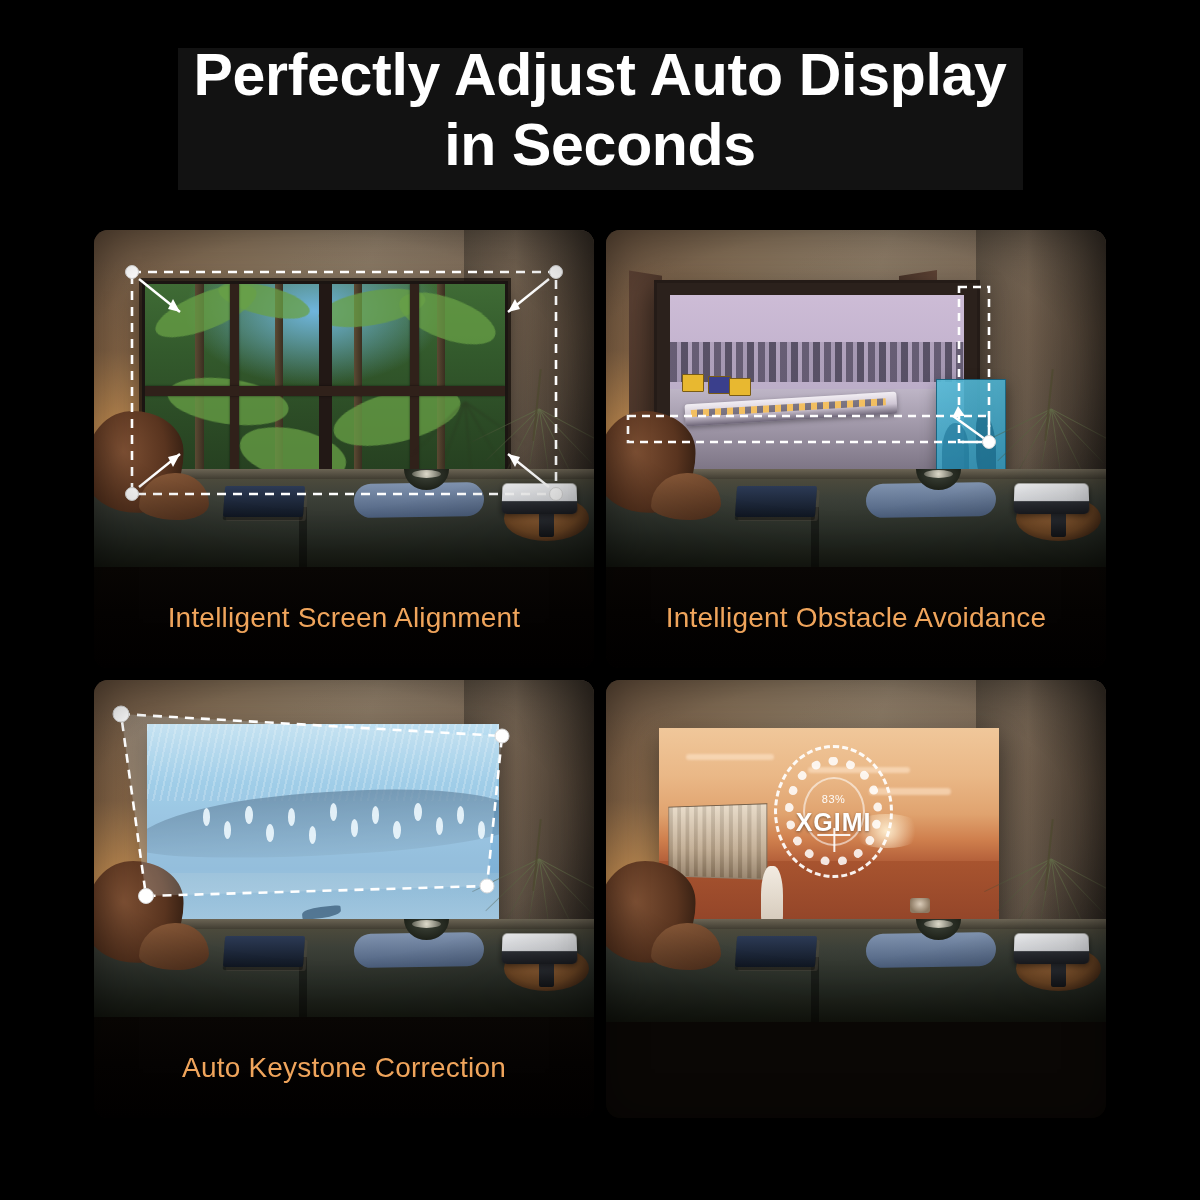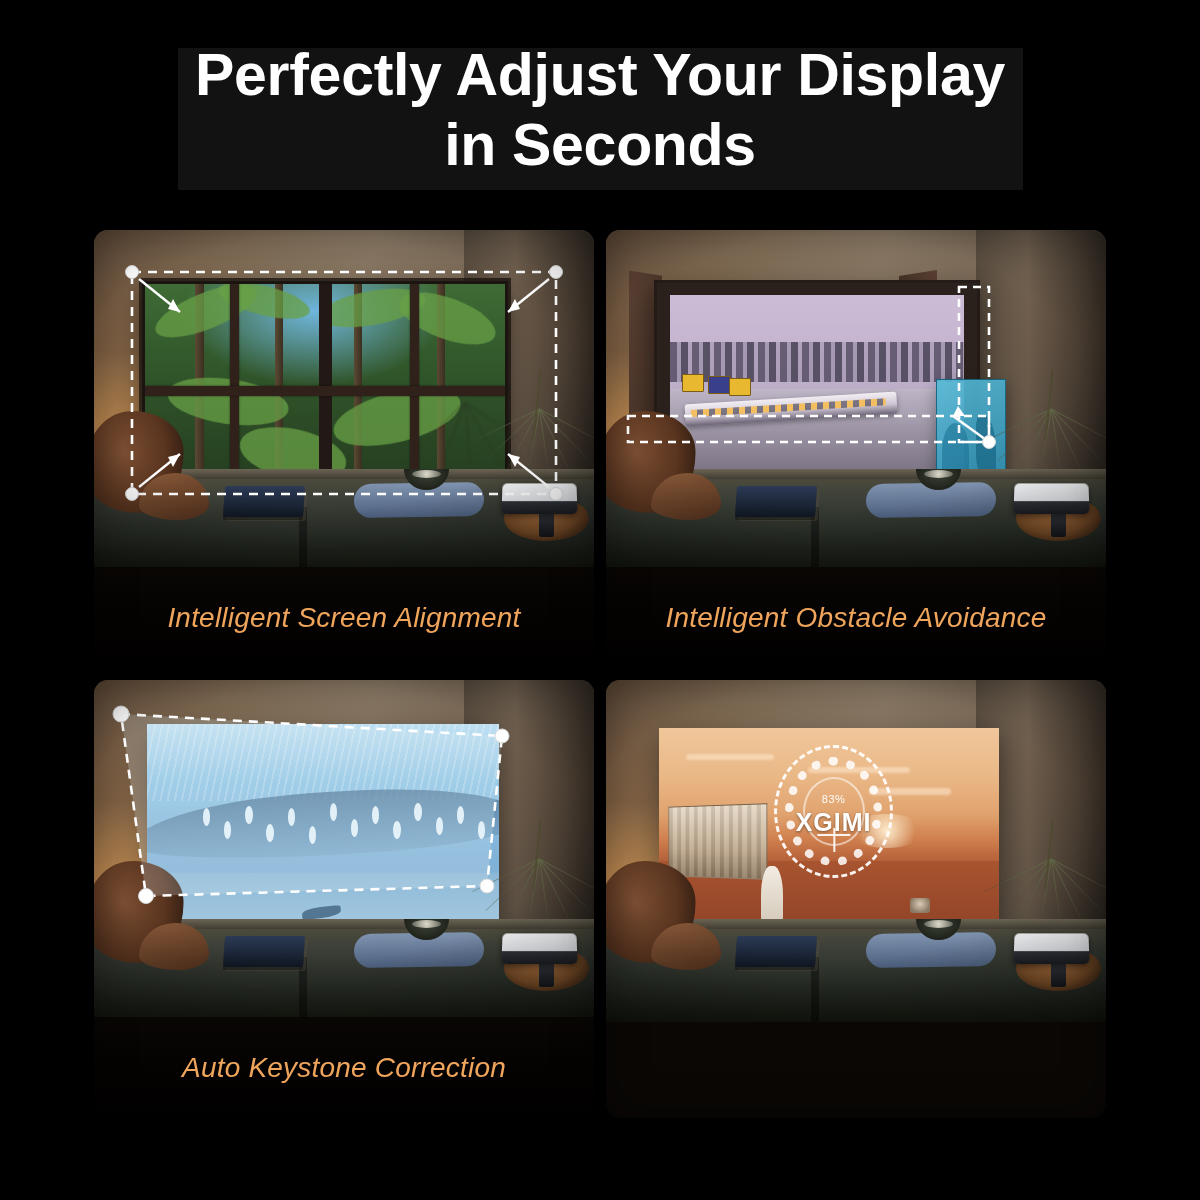--- a/index.html
+++ b/index.html
@@ -161,33 +161,33 @@
   .fr-cross{position:absolute;left:50%;top:62%;width:28%;height:10%;transform:translateX(-50%);}
   .fr-cross:before{content:"";position:absolute;left:0;right:0;top:50%;height:2px;background:rgba(255,255,255,.9);}
   .fr-cross:after{content:"";position:absolute;left:50%;top:0;bottom:-80%;width:2px;background:rgba(255,255,255,.9);}
 
   
   .overlay{position:absolute;inset:0;pointer-events:none;}
 
   
   .label-bar{position:absolute;left:0;right:0;bottom:0;height:23%;
     background:linear-gradient(180deg,#090604 0%,#050302 45%,#020101 100%);
-    display:flex;align-items:center;justify-content:center;font-style:italic;}
+    display:flex;align-items:center;justify-content:center;}
   .label{color:#f0a55c;font-size:28px;letter-spacing:.2px;white-space:nowrap;}
   .card-glow{position:absolute;inset:0;border-radius:14px;pointer-events:none;
     box-shadow:inset 0 0 40px rgba(0,0,0,.35);}
 </style>
 </head>
 <body>
 
 <div id="page">
 
   <div id="title-band"></div>
   <div id="title">
-    <span class="l">Perfectly Adjust Your Display</span>
+    <span class="l">Perfectly Adjust Auto Display</span>
     <span class="l">in Seconds</span>
   </div>
 
   <div id="grid">
 
     <div class="card">
       <div class="scene">
         <div class="wall"></div>
 
         <div class="proj-img c1-win">

